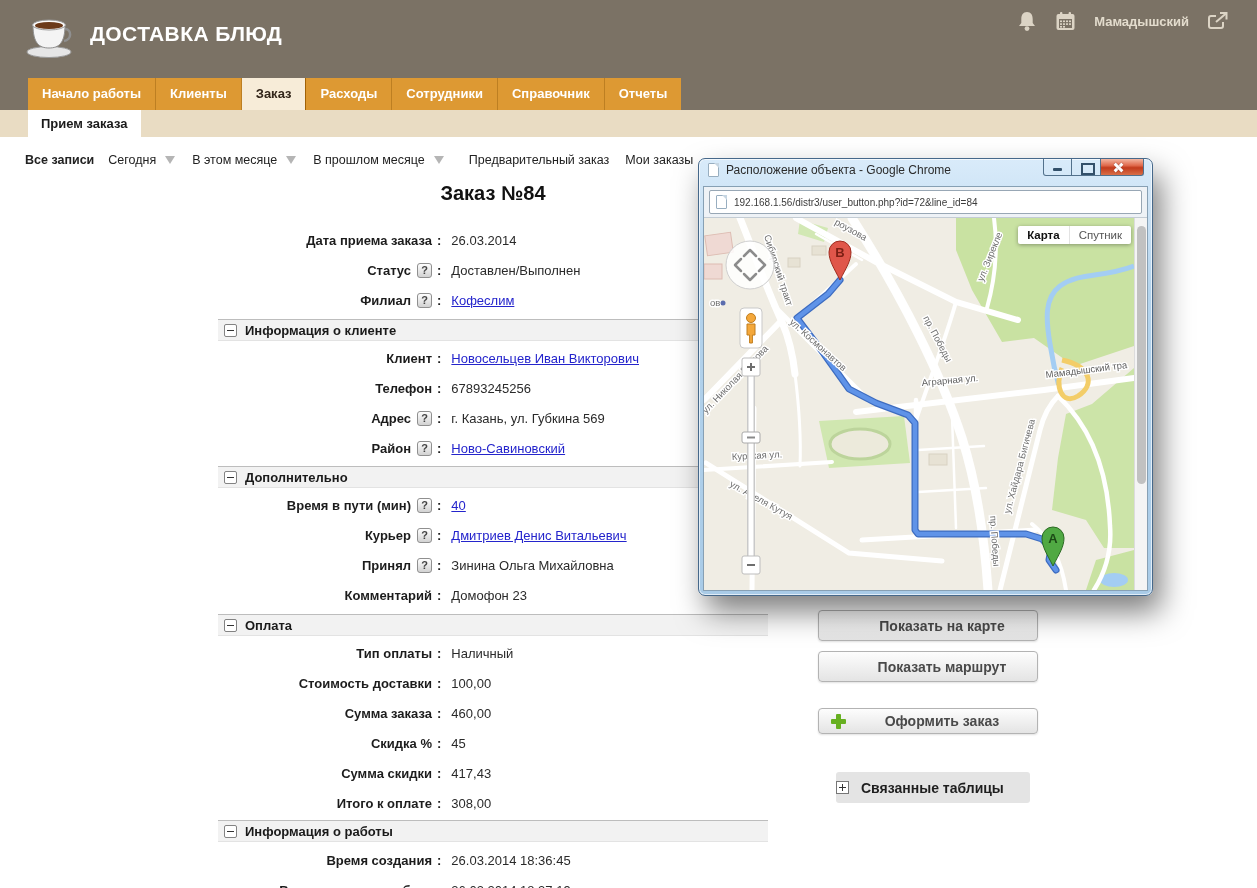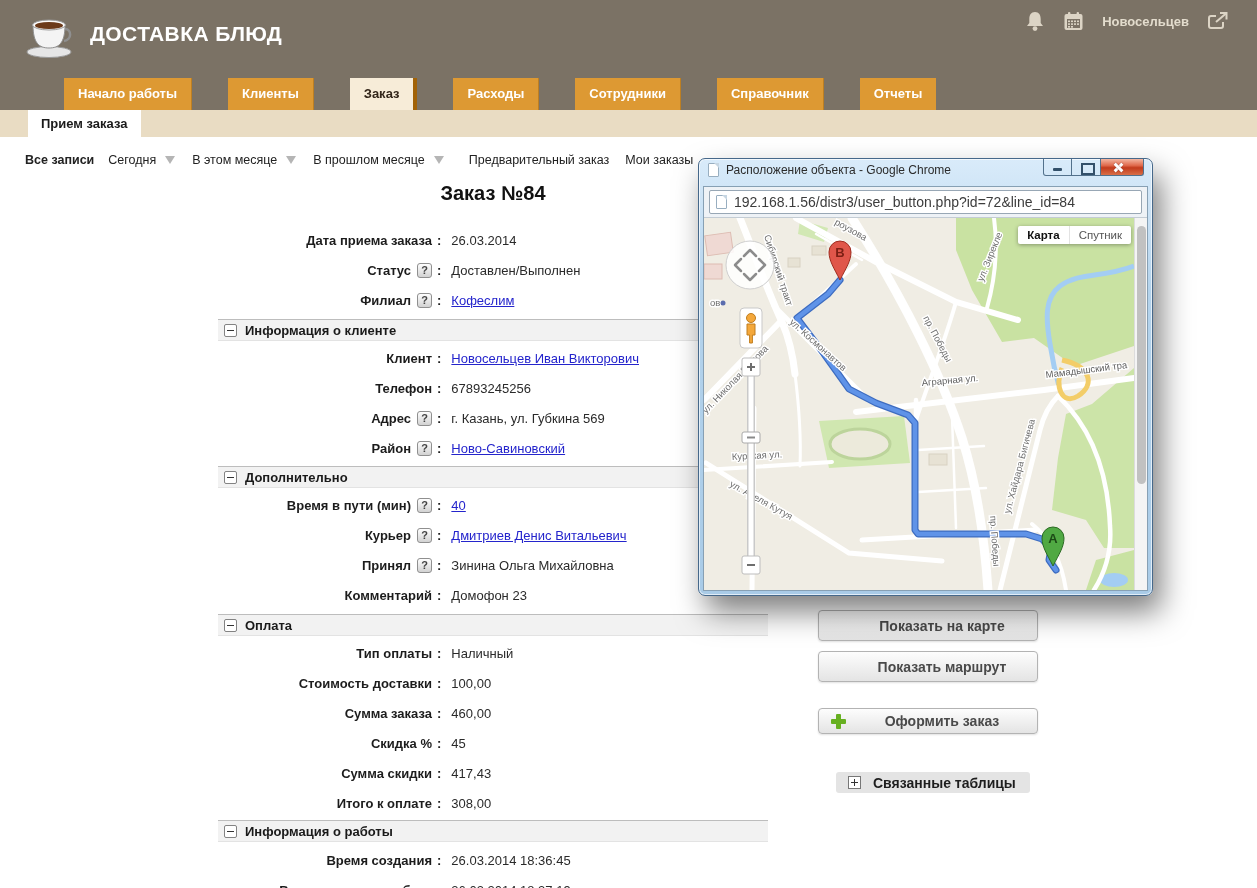--- a/index.html
+++ b/index.html
@@ -9,23 +9,23 @@
   
   .header { position:absolute; left:0; top:0; width:1257px; height:110px; background:#7b7265; }
   .logo { position:absolute; left:22px; top:13px; }
   .app-title { position:absolute; left:90px; top:22px; color:#fff; font-size:21px; font-weight:bold; letter-spacing:.4px; }
   .hdr-right { position:absolute; right:28px; top:10px; display:flex; align-items:center; gap:18px; }
   .hdr-ic { display:inline-flex; cursor:pointer; }
   .user-name { color:#e3dccd; font-size:13px; font-weight:bold; }
 
   
   .tabs { position:absolute; left:28px; top:78px; display:flex; height:32px; }
-  .tab { background:#dd9933; color:#fff; font-size:13px; font-weight:bold; line-height:32px; padding:0 14px; border-right:1px solid #bd7f22; cursor:pointer; white-space:nowrap;margin-left:36px; }
+  .tab { background:#dd9933; color:#fff; font-size:13px; font-weight:bold; line-height:32px; padding:0 14px; border-right:1px solid #bd7f22; cursor:pointer; white-space:nowrap; }
   .tab:last-child { border-right:none; }
-  .tab.active { background:#f7ecd8; color:#33261a; border-right:4px solid #a16207; }
+  .tab.active { background:#f7ecd8; color:#33261a; border-right:1px solid #a16207; }
 
   .subbar { position:absolute; left:0; top:110px; width:1257px; height:27px; background:#e9dcc3; }
   .subtab { position:absolute; left:28px; top:0; height:27px; line-height:27px; background:#fff; padding:0 13px; font-size:13px; font-weight:bold; color:#1a1a1a; cursor:pointer; }
 
   
   .filters { position:absolute; left:0; top:137px; width:1257px; height:30px; background:#fff; display:flex; align-items:center; padding-left:25px; font-size:12.5px; color:#222;margin-top:8px; }
   .f-item { display:flex; align-items:center; cursor:pointer; margin-right:14px; white-space:nowrap; }
   .f-item.bold { font-weight:bold; }
   .tri { width:0; height:0; border-left:5px solid transparent; border-right:5px solid transparent; border-top:8px solid #b5b5b5; margin-left:9px; margin-right:3px; }
 
@@ -48,21 +48,21 @@
 
   
   .abtn { position:absolute; left:818px; width:220px; height:31px; border:1px solid #b3b3b3; border-radius:4px; background:linear-gradient(#fdfdfd,#e4e4e4); box-shadow:0 1px 2px rgba(0,0,0,.12); font-size:14px; font-weight:bold; color:#4a4a4a; display:flex; align-items:center; justify-content:center; cursor:pointer;padding-left:28px; }
   #btn-map { top:610px; }
   #btn-route { top:651px; }
   #btn-create { top:708px; height:26px; }
   .plus-green { position:absolute; left:12px; width:15px; height:15px; }
   .plus-green::before, .plus-green::after { content:""; position:absolute; background:#67b021; border-radius:1px; }
   .plus-green::before { left:0; top:5px; width:15px; height:5px; }
   .plus-green::after { left:5px; top:0; width:5px; height:15px; }
-  .related { position:absolute; left:836px; top:772px; width:194px; height:21px; background:#e4e4e4; border-radius:3px; display:flex; align-items:center; padding-left:12px; cursor:pointer; }
+  .related { position:absolute; left:836px; top:772px; width:194px; height:31px; background:#e4e4e4; border-radius:3px; display:flex; align-items:center; cursor:pointer; }
   .picon { width:13px; height:13px; border:1px solid #777; background:#fff; position:relative; flex:0 0 auto; }
   .picon::before { content:""; position:absolute; left:2px; right:2px; top:5px; height:1px; background:#333; }
   .picon::after { content:""; position:absolute; top:2px; bottom:2px; left:5px; width:1px; background:#333; }
   .related-label { margin-left:12px; font-size:14px; font-weight:bold; color:#1e1e1e; }
 
   
   .popup { position:absolute; left:698px; top:158px; width:455px; height:438px; border:1px solid #46688a; border-radius:7px; background:linear-gradient(180deg,#d9ebfa,#b4d3ec 30%,#a9cbe7); box-shadow:8px 16px 30px rgba(0,0,0,.5), inset 0 0 0 1px rgba(255,255,255,.65); z-index:10; }
   .titlebar { height:21px; display:flex; align-items:center; padding:0 9px; position:relative; }
   .ptitle { margin-left:7px; font-size:12px; color:#2b2b2b; white-space:nowrap; }
   .docicon { width:11px; height:14px; background:#fff; border:1px solid #98aec0; border-radius:1px; position:relative; flex:0 0 auto; }
@@ -73,21 +73,21 @@
   .wb + .wb { border-left:none; }
   .wb.close { width:43px; background:linear-gradient(#f3b6a1,#e06b4d 40%,#c23b1c 55%,#d96f48); border-bottom-right-radius:3px; }
   .g-min::after { content:""; position:absolute; left:9px; right:9px; bottom:4px; height:3px; background:#33506a; border-radius:1px; }
   .g-max::after { content:""; position:absolute; left:9px; top:4px; width:10px; height:8px; border:2px solid #33506a; }
   .g-x::before, .g-x::after { content:""; position:absolute; left:16px; top:3px; width:3px; height:11px; background:#fff; box-shadow:0 0 1px #7e1d09; }
   .g-x::before { transform:rotate(45deg); }
   .g-x::after { transform:rotate(-45deg); }
   .pbody { position:absolute; left:4px; right:4px; top:27px; bottom:4px; background:#fff; border:1px solid #87a0b4; }
   .urlrow { height:31px; background:#eef2f6; border-bottom:1px solid #c3ccd4; padding:3px 5px; }
   .urlfield { height:24px; background:#fff; border:1px solid #98a7b5; border-radius:2px; display:flex; align-items:center; padding:0 6px; cursor:text; }
-  .urltext { margin-left:7px; font-size:14px; color:#3c3c3c; white-space:nowrap; overflow:hidden; }
+  .urltext { margin-left:7px; font-size:10px; color:#3c3c3c; white-space:nowrap; overflow:hidden; }
   .maparea { position:absolute; left:0; right:0; top:31px; bottom:0; overflow:hidden; }
   .mapsvg { position:absolute; left:0; top:0; }
   .maptype { position:absolute; top:8px; right:16px; display:flex; background:#fff; border-radius:2px; box-shadow:0 1px 4px rgba(0,0,0,.35); font-size:11.5px; cursor:pointer; }
   .mt-btn { padding:3px 9px; color:#555; }
   .mt-btn.active { font-weight:bold; color:#111; }
   .mt-btn + .mt-btn { border-left:1px solid #e3e3e3; }
   .vscroll { position:absolute; right:0; top:0; bottom:0; width:13px; background:#f4f4f4; border-left:1px solid #dcdcdc; cursor:pointer; }
   .vthumb { position:absolute; left:2px; top:8px; width:9px; height:258px; background:#c1c1c1; border-radius:5px; cursor:pointer; }
 </style>
 </head>
@@ -124,21 +124,21 @@
             <rect x="8" y="12.3" width="2" height="1.6"></rect>
             <rect x="11" y="12.3" width="2" height="1.6"></rect>
             <rect x="14" y="12.3" width="2" height="1.6"></rect>
           <rect x="5" y="15" width="2" height="1.6"></rect>
             <rect x="8" y="15" width="2" height="1.6"></rect>
         </g>
         <rect x="5" y="1" width="2.4" height="4" rx="1" fill="#dcd4c5"></rect>
         <rect x="13.6" y="1" width="2.4" height="4" rx="1" fill="#dcd4c5"></rect>
       </svg>
     </span>
-    <span class="user-name">Новосельцев</span>
+    <span class="user-name">Мамадышский</span>
     <span class="hdr-ic">
       <svg width="22" height="20" viewBox="0 0 22 20" fill="none" stroke="#dcd4c5" stroke-width="2">
         <path d="M9 5 H4 a2 2 0 0 0 -2 2 v8 a2 2 0 0 0 2 2 h10 a2 2 0 0 0 2 -2 v-4"></path>
         <path d="M9 11 L19 2.5"></path>
         <path d="M13 2 h6.5 v6.5"></path>
       </svg>
     </span>
   </div>
 </div>
 

